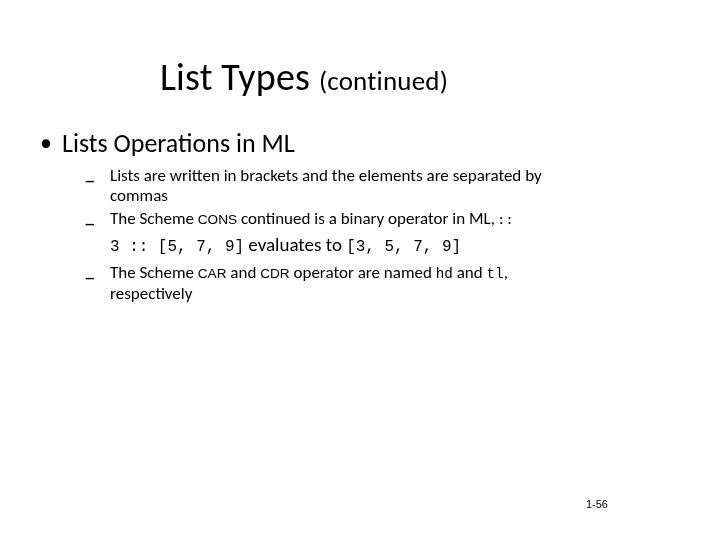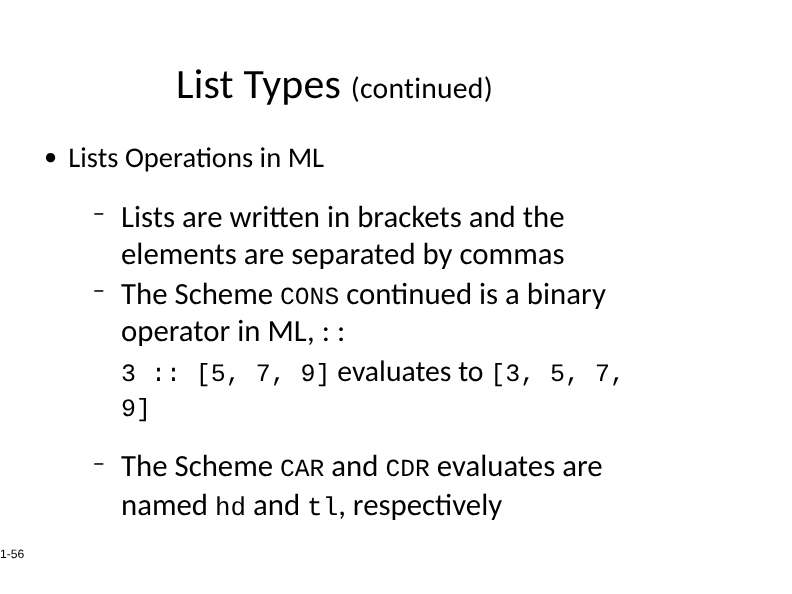--- a/index.html
+++ b/index.html
@@ -51,55 +51,55 @@
   }
   .lvl1 > li::before {
     content: "•";
     position: absolute;
     left: 4px;
     top: 0;
     font-size: 24px;
     line-height: 1.22;
   }
   .lvl2 {
-    margin-top: 20px;
-    font-size: 28px;
+    margin-top: 6px;
+    font-size: 17px;
   }
   .lvl2 > li {
     position: relative;
     padding-left: 48px;
     margin-bottom: 2px;
   }
   .lvl2 > li::before {
     content: "–";
     position: absolute;
     left: 22px;
     top: 0;
     font-size: 23px;
     line-height: 1.22;
   }
   .ex {
-    font-size: 27px;
+    font-size: 19px;
     padding-left: 48px;
     margin: 3px 0 3px 0;
   }
   .code {
     font-family: "Courier New", Courier, monospace;
     font-size: 0.84em;
   }
   .smallcaps {
-    font-family: Liberation Mono, monospace;
+    font-family: Liberation Sans, sans-serif;
     font-size: 0.80em;
   }
   .footer {
     position: absolute;
     bottom: 30px;
     left: 0;
     width: 100%;
-    text-align: left;
+    text-align: right;
     font-size: 11px;
     color: #000;
     font-family: Arial, sans-serif;
   }
 </style>
 </head>
 <body>
 
 <div class="slide">
 
@@ -117,21 +117,21 @@
           </li>
           <li>
             <span>The Scheme </span><span class="smallcaps">CONS</span><span> continued is a binary operator in ML, </span><span>: :</span>
           </li>
         </ul>
         <div class="ex">
           <span class="code">3 :: [5, 7, 9]</span><span> evaluates to </span><span class="code">[3, 5, 7, 9]</span>
         </div>
         <ul class="lvl2">
           <li>
-            <span>The Scheme </span><span class="smallcaps">CAR</span><span> and </span><span class="smallcaps">CDR</span><span> evaluates are named </span><span class="code">hd</span><span> and </span><span class="code">tl</span><span>, respectively</span>
+            <span>The Scheme </span><span class="smallcaps">CAR</span><span> and </span><span class="smallcaps">CDR</span><span> operator are named </span><span class="code">hd</span><span> and </span><span class="code">tl</span><span>, respectively</span>
           </li>
         </ul>
       </li>
     </ul>
   </div>
 
   <div class="footer">1-56</div>
 </div>
 
 </body></html>

